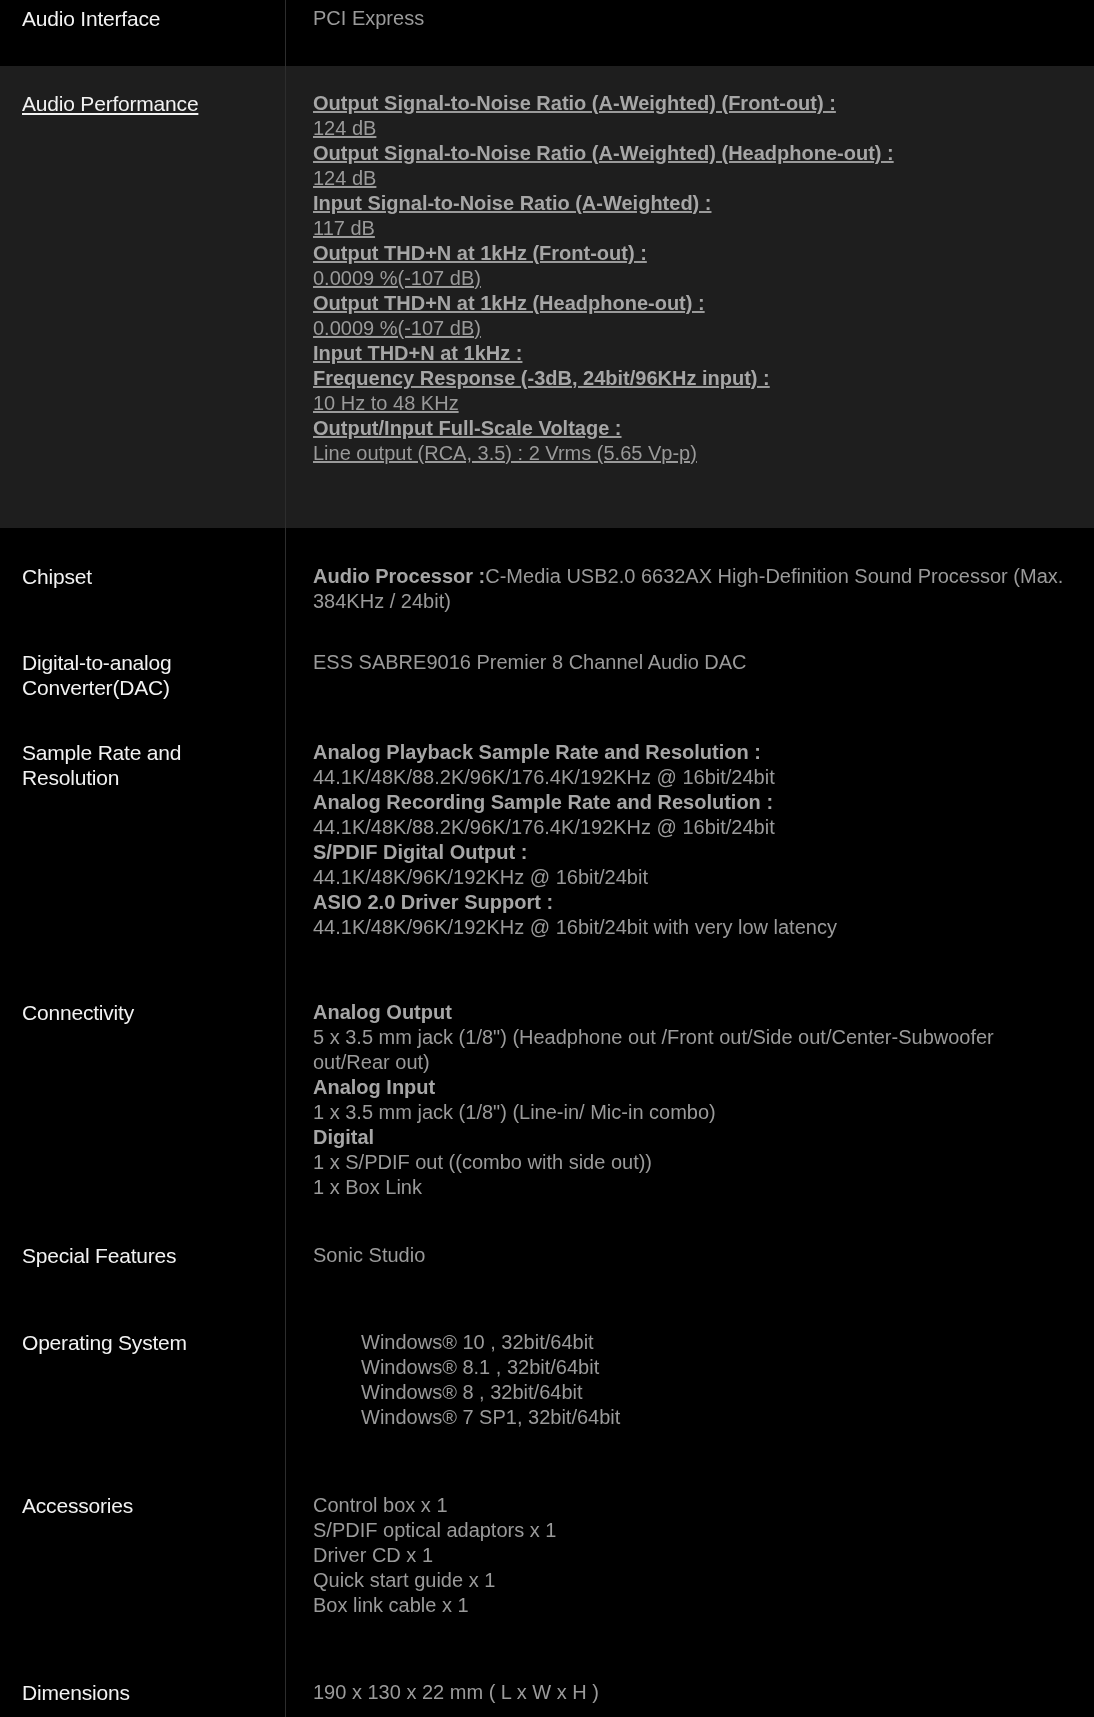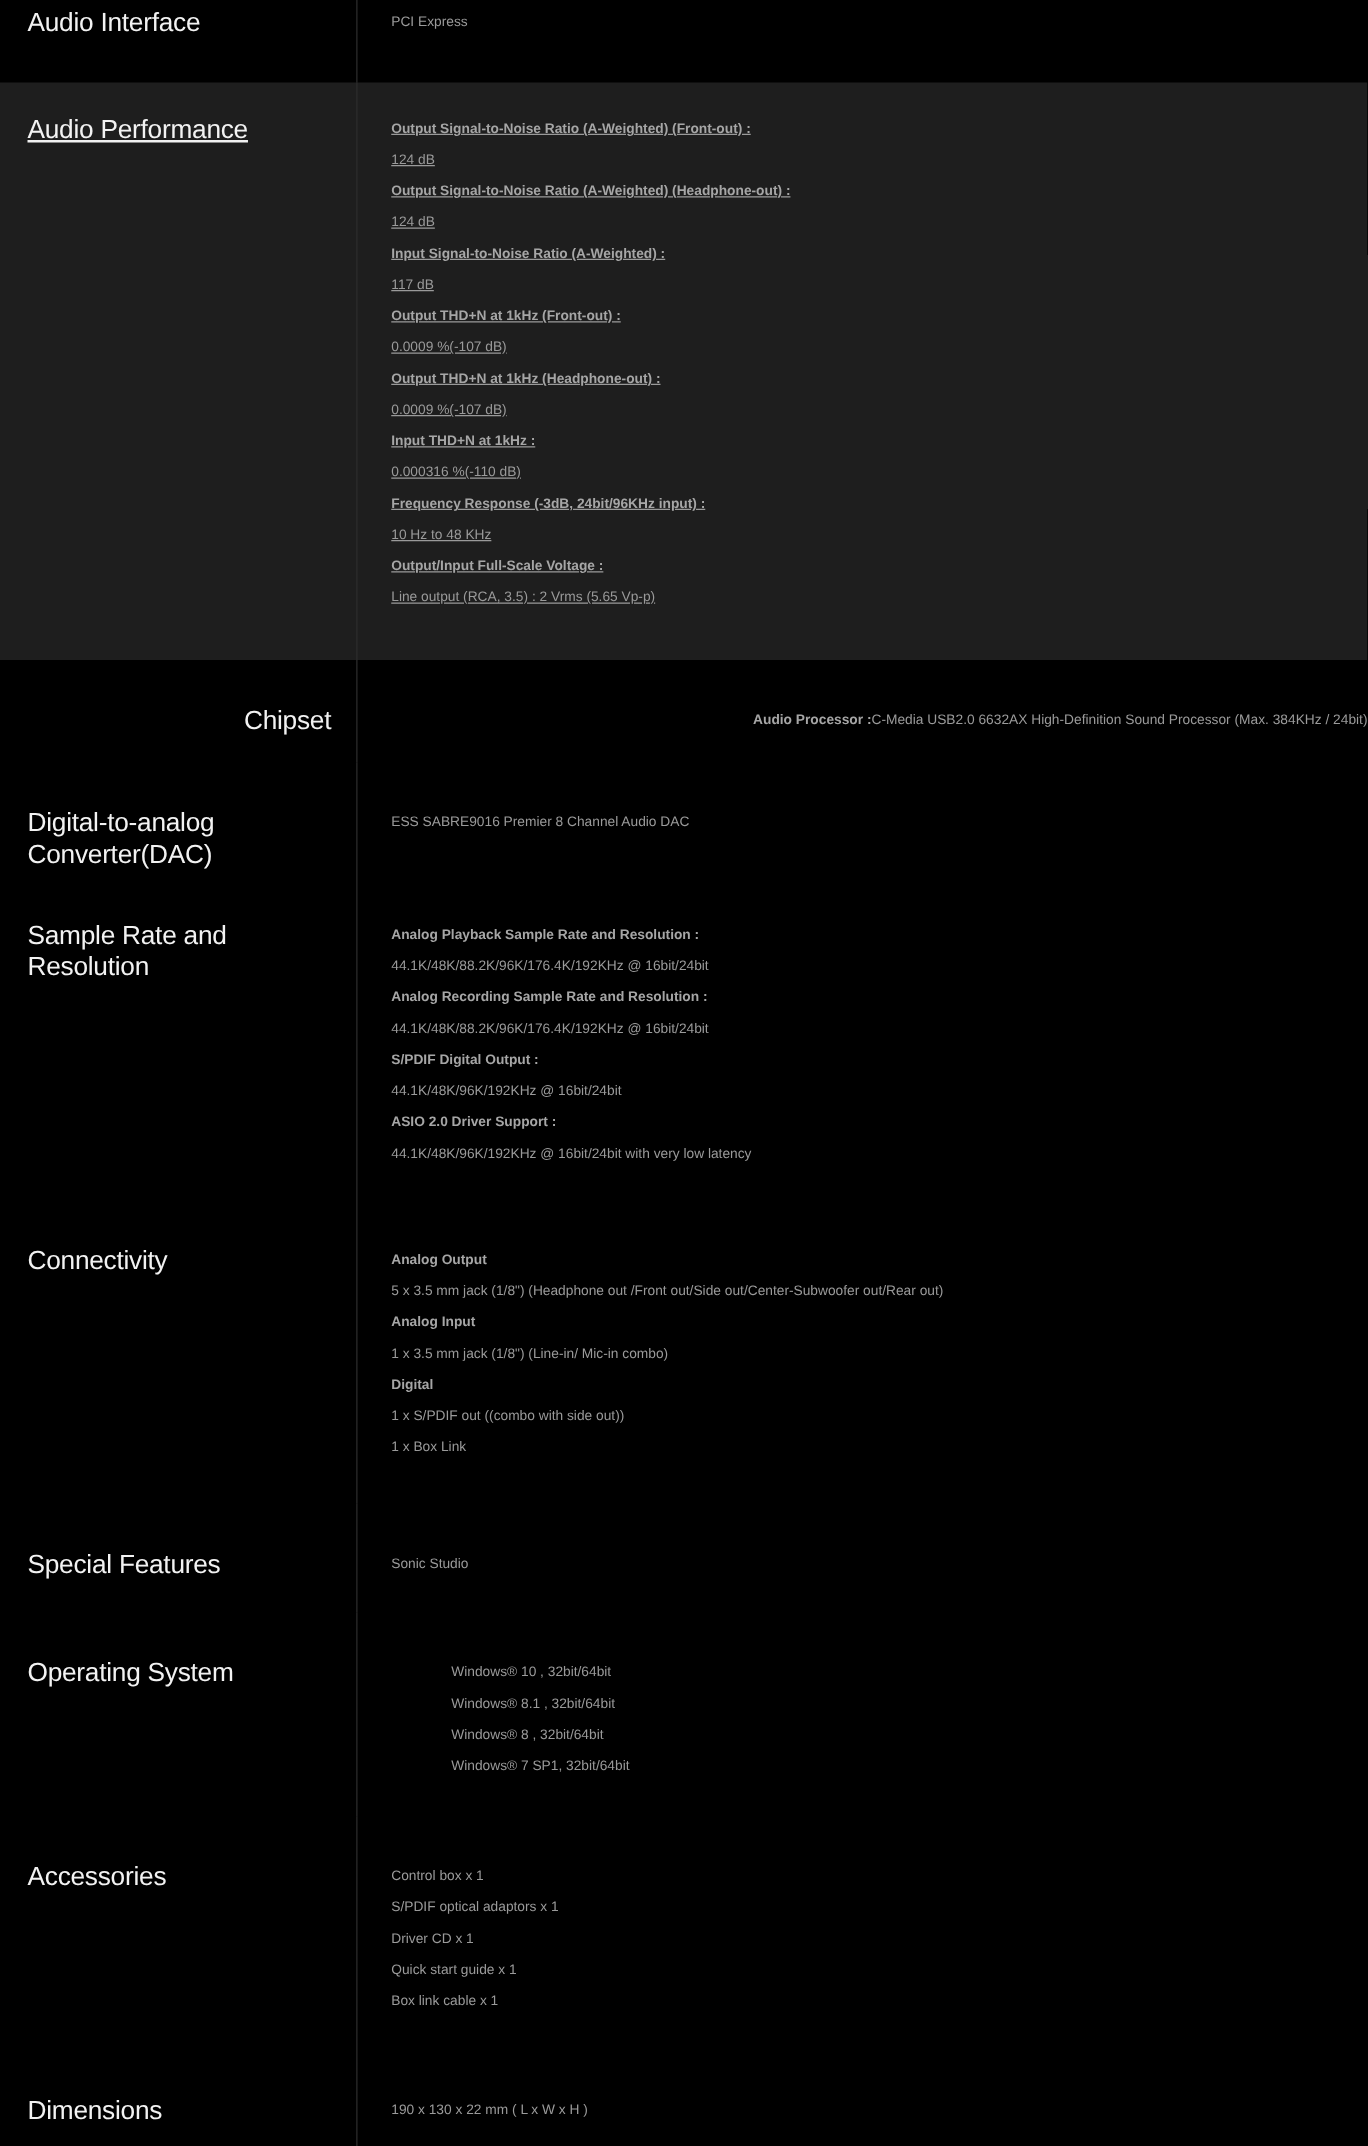--- a/index.html
+++ b/index.html
@@ -20,29 +20,29 @@
   .row.alt{background:var(--row-alt-bg);}
   .cell-label{
     flex:0 0 286px;width:286px;box-sizing:border-box;
     border-right:1px solid var(--divider);
     padding:36px 20px 0 22px;
     color:var(--label-text);font-size:21px;line-height:25px;font-weight:400;
     letter-spacing:-0.2px;
   }
   .cell-value{
     flex:1 1 auto;box-sizing:border-box;
-    padding:36px 0 0 27px;
-    color:var(--value-text);font-size:11px;line-height:25px;
+    padding:36px 21px 0 27px;
+    color:var(--value-text);font-size:20px;line-height:25px;
   }
   .cell-value b{font-weight:700;color:var(--value-bold-text);}
   .line{min-height:25px;}
   
   .r1{min-height:66px;}  .r1 .cell-label,.r1 .cell-value{padding-top:6px;}
   .r2{min-height:462px;} .r2 .cell-label,.r2 .cell-value{padding-top:25px;text-decoration:underline;}
-  .r3{min-height:82px;text-align:right;}
+  .r3{min-height:82px;}
   .r4{min-height:90px;}
   .r5{min-height:260px;}
   .r6{min-height:243px;}
   .r7{min-height:87px;}
   .r8{min-height:163px;gap:48px;}
   .r9{min-height:187px;}
   .r10{min-height:77px;}
 </style>
 </head>
 <body>
@@ -61,21 +61,20 @@
         <div class="line"><span>124 dB</span></div>
         <div class="line"><b>Output Signal-to-Noise Ratio (A-Weighted) (Headphone-out) :</b></div>
         <div class="line"><span>124 dB</span></div>
         <div class="line"><b>Input Signal-to-Noise Ratio (A-Weighted) :</b></div>
         <div class="line"><span>117 dB</span></div>
         <div class="line"><b>Output THD+N at 1kHz (Front-out) :</b></div>
         <div class="line"><span>0.0009 %(-107 dB)</span></div>
         <div class="line"><b>Output THD+N at 1kHz (Headphone-out) :</b></div>
         <div class="line"><span>0.0009 %(-107 dB)</span></div>
         <div class="line"><b>Input THD+N at 1kHz :</b></div>
-        <div class="line"><span>0.000316 %(-110 dB)</span></div>
         <div class="line"><b>Frequency Response (-3dB, 24bit/96KHz input) :</b></div>
         <div class="line"><span>10 Hz to 48 KHz</span></div>
         <div class="line"><b>Output/Input Full-Scale Voltage :</b></div>
         <div class="line"><span>Line output (RCA, 3.5) : 2 Vrms (5.65 Vp-p)</span></div>
       </div>
     </div>
     <div class="row r3">
       <div class="cell-label">Chipset</div>
       <div class="cell-value">
         <div class="line"><b>Audio Processor :</b><span>C-Media USB2.0 6632AX High-Definition Sound Processor (Max. 384KHz / 24bit)</span></div>

